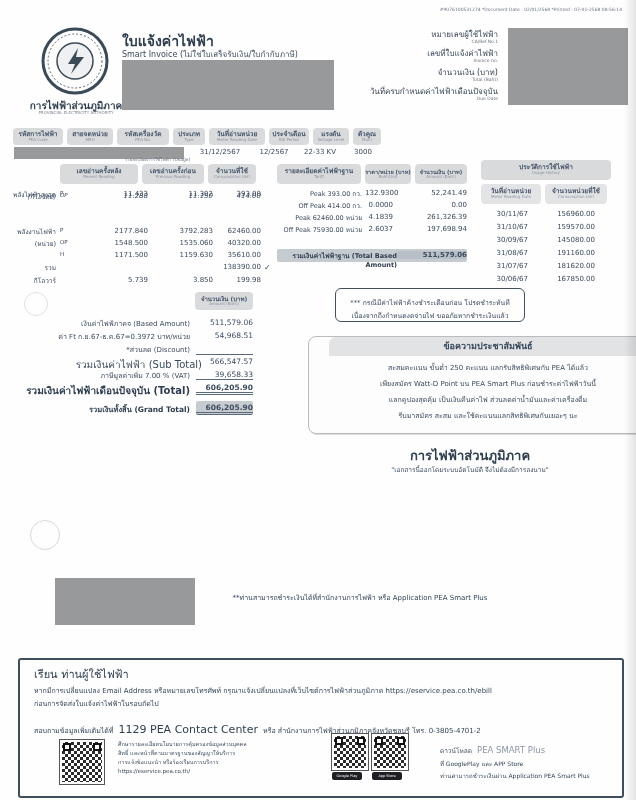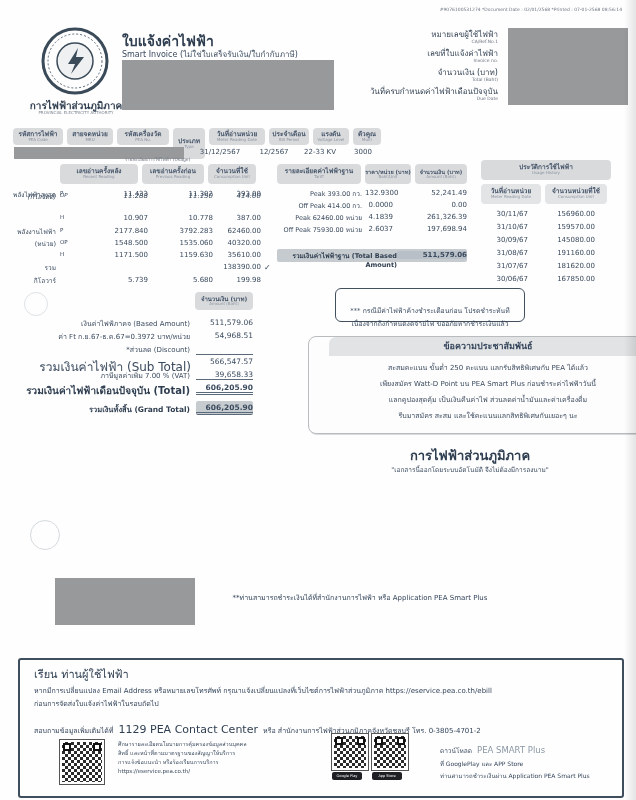--- a/index.html
+++ b/index.html
@@ -73,21 +73,21 @@
       <span class="en">PEA Code</span>
     </div>
   <div class="abs pill" style="left:67px;top:128px;width:46px;height:17px;">
       <span class="th">สายจดหน่วย</span>
       <span class="en">MRU</span>
     </div>
   <div class="abs pill" style="left:117px;top:128px;width:52px;height:17px;">
       <span class="th">รหัสเครื่องวัด</span>
       <span class="en">PEA No.</span>
     </div>
-  <div class="abs pill" style="left:173px;top:128px;width:32px;height:31px;">
+  <div class="abs pill" style="left:173px;top:128px;width:32px;height:17px;">
       <span class="th">ประเภท</span>
       <span class="en">Type</span>
     </div>
   <div class="abs pill" style="left:209px;top:128px;width:56px;height:17px;">
       <span class="th">วันที่อ่านหน่วย</span>
       <span class="en">Meter Reading Date</span>
     </div>
 
   <div class="abs pill" style="left:269px;top:128px;width:40px;height:17px;">
       <span class="th">ประจำเดือน</span>
@@ -129,27 +129,20 @@
       <span class="cell num" style="left:142px;width:61px;">11.302</span>
       <span class="cell num" style="left:198px;width:53px;">393.00</span>
   </div>
   <div class="row" style="left:10px;top:192px;width:260px;font-style:italic;">
     <span class="cell lab" style="left:0;width:46px;">(กิโลวัตต์)</span>
       <span class="cell" style="left:50px;font-size:5.5px;">OP</span>
       <span class="cell num" style="left:62px;width:76px;">11.288</span>
       <span class="cell num" style="left:142px;width:61px;">11.150</span>
       <span class="cell num" style="left:198px;width:53px;">414.00</span>
   </div>
-  <div class="row" style="left:10px;top:214px;width:260px;">
-    <span class="cell lab" style="left:0;width:46px;"></span>
-      <span class="cell" style="left:50px;font-size:5.5px;">H</span>
-      <span class="cell num" style="left:62px;width:76px;">10.907</span>
-      <span class="cell num" style="left:142px;width:61px;">10.778</span>
-      <span class="cell num" style="left:198px;width:53px;">387.00</span>
-  </div>
   <div class="row" style="left:10px;top:227px;width:260px;">
     <span class="cell lab" style="left:0;width:46px;">พลังงานไฟฟ้า</span>
       <span class="cell" style="left:50px;font-size:5.5px;">P</span>
       <span class="cell num" style="left:62px;width:76px;">2177.840</span>
       <span class="cell num" style="left:142px;width:61px;">3792.283</span>
       <span class="cell num" style="left:198px;width:53px;">62460.00</span>
   </div>
   <div class="row" style="left:10px;top:239px;width:260px;">
     <span class="cell lab" style="left:0;width:46px;">(หน่วย)</span>
       <span class="cell" style="left:50px;font-size:5.5px;">OP</span>
@@ -165,21 +158,21 @@
       <span class="cell num" style="left:198px;width:53px;">35610.00</span>
   </div>
   <div class="row" style="left:10px;top:263px;width:270px;">
     <span class="cell lab" style="left:0;width:46px;">รวม</span>
       <span class="cell num" style="left:198px;width:53px;">138390.00</span>
       <span class="cell" style="left:254px;font-size:8px;color:#2e3d4f;">✓</span>
   </div>
   <div class="row" style="left:10px;top:276px;width:260px;">
     <span class="cell lab" style="left:0;width:46px;">กิโลวาร์</span>
       <span class="cell num" style="left:62px;width:76px;">5.739</span>
-      <span class="cell num" style="left:142px;width:61px;">5.680</span>
+      <span class="cell num" style="left:142px;width:61px;">3.850</span>
       <span class="cell num" style="left:198px;width:53px;">199.98</span>
   </div>
 
   <div class="abs pill" style="left:277px;top:164px;width:84px;height:20px;">
       <span class="th">รายละเอียดค่าไฟฟ้าฐาน</span>
       <span class="en">Tariff</span>
     </div>
   <div class="abs pill" style="left:365px;top:164px;width:46px;height:20px;">
       <span class="th" style="font-size:5.5px;">ราคา/หน่วย (บาท)</span>
       <span class="en">Baht/Unit</span>
@@ -263,38 +256,38 @@
     </div>
   <div class="row" style="left:20px;top:331px;width:233px;">
       <span class="cell lab" style="left:0;width:170px;font-size:7px;">ค่า Ft ก.ย.67-ธ.ค.67=0.3972 บาท/หน่วย</span>
       <span class="cell num" style="left:176px;width:57px;font-size:7.5px;">54,968.51</span>
     </div>
   <div class="row" style="left:20px;top:344px;width:233px;">
       <span class="cell lab" style="left:0;width:170px;font-size:7px;">*ส่วนลด (Discount)</span>
       <span class="cell num ul" style="left:176px;width:57px;font-size:7.5px;height:10px;"></span>
     </div>
   <div class="row" style="left:20px;top:357px;width:233px;">
-      <span class="cell lab" style="left:1px;width:170px;font-size:12px;">รวมเงินค่าไฟฟ้า (Sub Total)</span>
+      <span class="cell lab" style="left:12px;width:170px;font-size:10px;">รวมเงินค่าไฟฟ้า (Sub Total)</span>
       <span class="cell num" style="left:176px;width:57px;font-size:7.5px;">566,547.57</span>
     </div>
   <div class="row" style="left:20px;top:370px;width:233px;">
       <span class="cell lab" style="left:0;width:170px;font-size:7px;">ภาษีมูลค่าเพิ่ม 7.00 % (VAT)</span>
       <span class="cell num ul" style="left:176px;width:57px;font-size:7.5px;">39,658.33</span>
     </div>
   <div class="row" style="left:20px;top:383px;width:233px;">
       <span class="cell lab" style="left:0;width:170px;font-size:10px;font-weight:bold;color:#2e3d4f;">รวมเงินค่าไฟฟ้าเดือนปัจจุบัน (Total)</span>
       <span class="cell num dul" style="left:176px;width:57px;font-size:7.5px;font-weight:bold;">606,205.90</span>
     </div>
   <div class="row" style="left:20px;top:403px;width:233px;">
       <span class="cell lab" style="left:0;width:170px;font-size:7.5px;font-weight:bold;color:#2e3d4f;">รวมเงินทั้งสิ้น (Grand Total)</span>
       <span class="cell num dul hl" style="left:176px;top:-2px;width:57px;font-size:7.5px;font-weight:bold;padding-top:2px;border-radius:2px;">606,205.90</span>
     </div>
 
   <div class="abs" style="left:335px;top:288px;width:188px;height:32px;border:1px solid #42505e;border-radius:6px;text-align:center;">
-    <div style="font-size:6.8px;margin-top:16px;color:#33445a;">*** กรณีมีค่าไฟฟ้าค้างชำระเดือนก่อน โปรดชำระทันที</div>
+    <div style="font-size:6.8px;margin-top:8px;color:#33445a;">*** กรณีมีค่าไฟฟ้าค้างชำระเดือนก่อน โปรดชำระทันที</div>
     <div style="font-size:6.8px;margin-top:2px;color:#33445a;">เนื่องจากถึงกำหนดงดจ่ายไฟ ขออภัยหากชำระเงินแล้ว</div>
   </div>
 
   <div class="abs" style="left:308px;top:336px;width:318px;height:96px;border:1px solid #b8bcbf;border-radius:8px;background:#fdfdfd;box-shadow:1px 1px 0 #d9dcde;padding-left:20px;">
     <div style="height:19px;background:#e2e3e4;border-radius:7px 7px 0 0;text-align:center;line-height:19px;font-size:9px;font-weight:bold;color:#33445a;">ข้อความประชาสัมพันธ์</div>
     <div style="text-align:center;font-size:7px;margin-top:6px;color:#3a4a5e;">สะสมคะแนน ขั้นต่ำ 250 คะแนน แลกรับสิทธิพิเศษกับ PEA ได้แล้ว</div>
     <div style="text-align:center;font-size:7px;margin-top:5px;color:#3a4a5e;">เพียงสมัคร Watt-D Point บน PEA Smart Plus ก่อนชำระค่าไฟฟ้าวันนี้</div>
     <div style="text-align:center;font-size:7px;margin-top:5px;color:#3a4a5e;">แลกคูปองสุดคุ้ม เป็นเงินคืนค่าไฟ ส่วนลดค่าน้ำมันและค่าเครื่องดื่ม</div>
     <div style="text-align:center;font-size:7px;margin-top:5px;color:#3a4a5e;">รีบมาสมัคร สะสม และใช้คะแนนแลกสิทธิพิเศษกันเยอะๆ นะ</div>
   </div>

